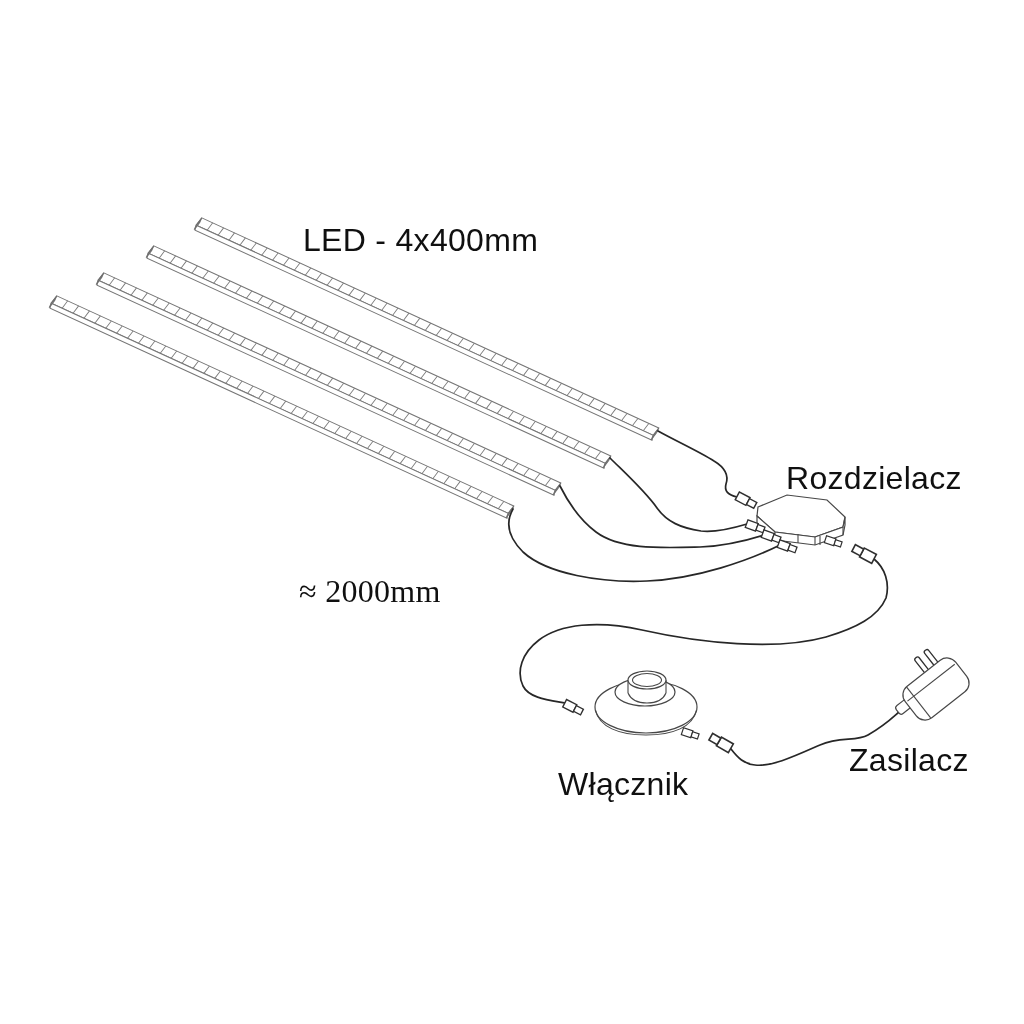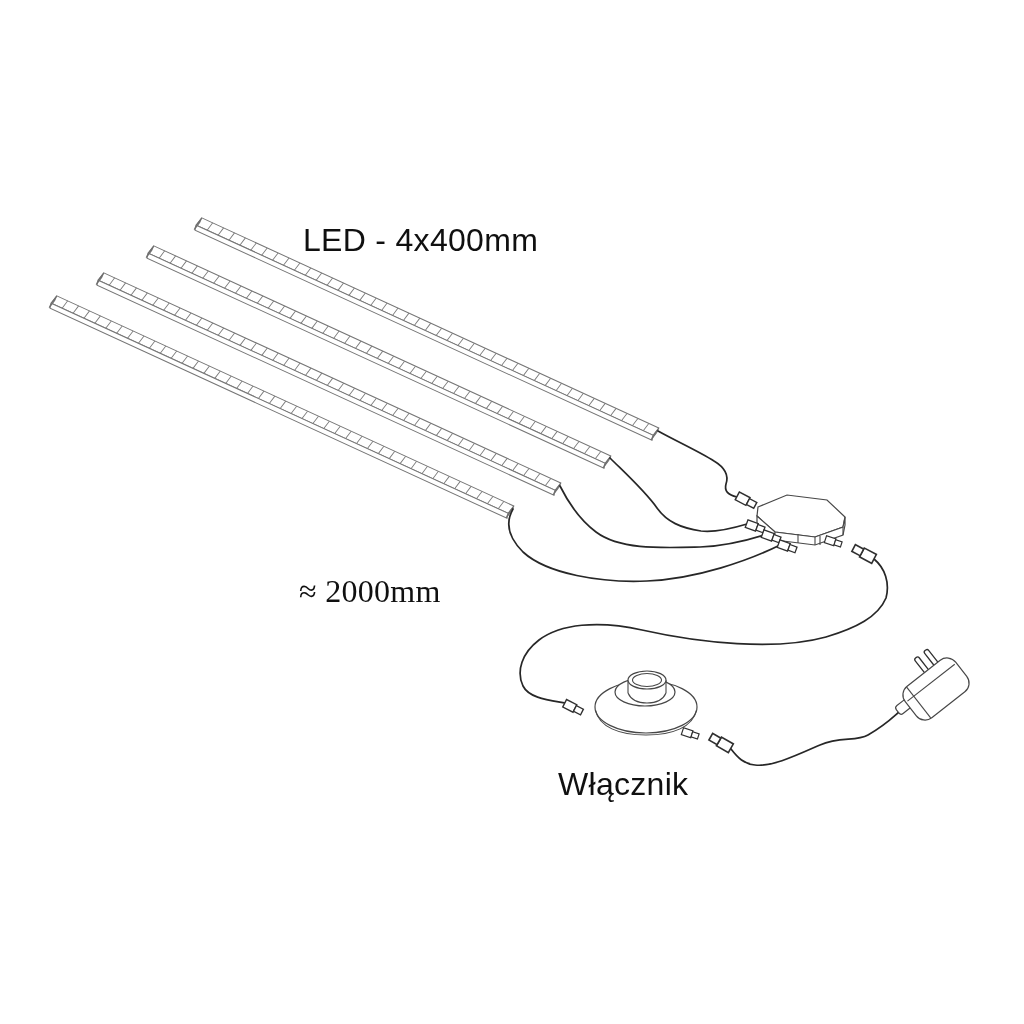--- a/index.html
+++ b/index.html
@@ -127,14 +127,16 @@
       <rect class="plugS" x="13" y="-37" width="5" height="19" rx="2"></rect>
       <rect class="comp" x="-44" y="-11" width="14" height="10" rx="3"></rect>
       <rect class="comp" x="-32" y="-20" width="64" height="40" rx="11"></rect>
       <path class="compline" d="M-30,-8 L30,-8"></path>
       <path class="compline" d="M-22,-19.5 L-22,19.5"></path>
     </g>
   </svg>
 
   <div class="label" style="left:303px;top:222px;">LED - 4x400mm</div>
   <div class="label" style="left:299px;top:573px;font-family:Liberation Serif, serif;">≈ 2000mm</div>
+  <div class="label" style="left:786px;top:460px;">Rozdzielacz</div>
   <div class="label" style="left:558px;top:742px;margin-top:24px;">Włącznik</div>
+  <div class="label" style="left:849px;top:742px;">Zasilacz</div>
 </div>
 
 </body></html>

